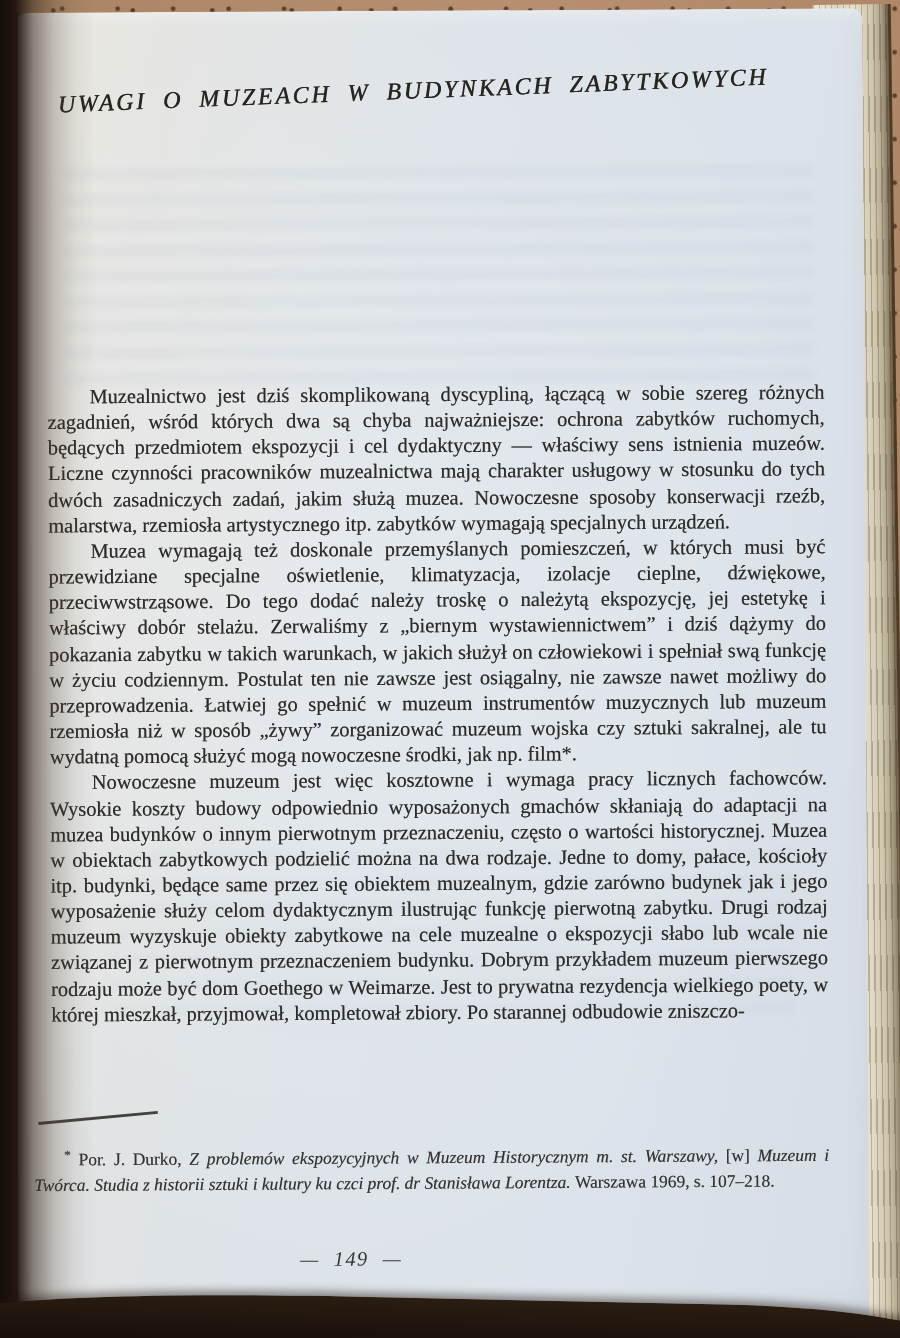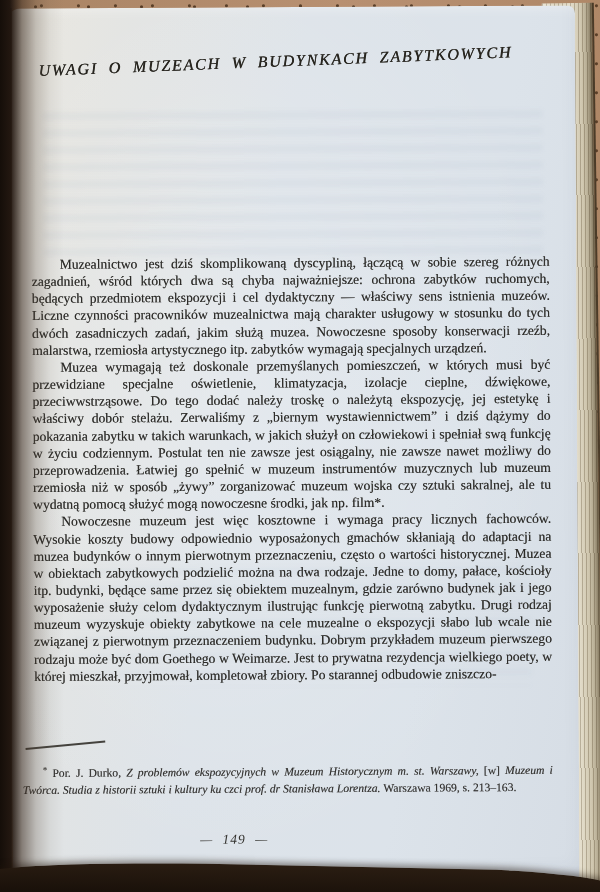--- a/index.html
+++ b/index.html
@@ -122,21 +122,21 @@
 
     <div class="body">
       <p>Muzealnictwo jest dziś skomplikowaną dyscypliną, łączącą w sobie szereg różnych zagadnień, wśród których dwa są chyba najważniejsze: ochrona zabytków ruchomych, będących przedmiotem ekspozycji i cel dydaktyczny — właściwy sens istnienia muzeów. Liczne czynności pracowników muzealnictwa mają charakter usługowy w stosunku do tych dwóch zasadniczych zadań, jakim służą muzea. Nowoczesne sposoby konserwacji rzeźb, malarstwa, rzemiosła artystycznego itp. zabytków wymagają specjalnych urządzeń.</p>
       <p>Muzea wymagają też doskonale przemyślanych pomieszczeń, w których musi być przewidziane specjalne oświetlenie, klimatyzacja, izolacje cieplne, dźwiękowe, przeciwwstrząsowe. Do tego dodać należy troskę o należytą ekspozycję, jej estetykę i właściwy dobór stelażu. Zerwaliśmy z „biernym wystawiennictwem” i dziś dążymy do pokazania zabytku w takich warunkach, w jakich służył on człowiekowi i spełniał swą funkcję w życiu codziennym. Postulat ten nie zawsze jest osiągalny, nie zawsze nawet możliwy do przeprowadzenia. Łatwiej go spełnić w muzeum instrumentów muzycznych lub muzeum rzemiosła niż w sposób „żywy” zorganizować muzeum wojska czy sztuki sakralnej, ale tu wydatną pomocą służyć mogą nowoczesne środki, jak np. film*.</p>
       <p>Nowoczesne muzeum jest więc kosztowne i wymaga pracy licznych fachowców. Wysokie koszty budowy odpowiednio wyposażonych gmachów skłaniają do adaptacji na muzea budynków o innym pierwotnym przeznaczeniu, często o wartości historycznej. Muzea w obiektach zabytkowych podzielić można na dwa rodzaje. Jedne to domy, pałace, kościoły itp. budynki, będące same przez się obiektem muzealnym, gdzie zarówno budynek jak i jego wyposażenie służy celom dydaktycznym ilustrując funkcję pierwotną zabytku. Drugi rodzaj muzeum wyzyskuje obiekty zabytkowe na cele muzealne o ekspozycji słabo lub wcale nie związanej z pierwotnym przeznaczeniem budynku. Dobrym przykładem muzeum pierwszego rodzaju może być dom Goethego w Weimarze. Jest to prywatna rezydencja wielkiego poety, w której mieszkał, przyjmował, kompletował zbiory. Po starannej odbudowie zniszczo-</p>
     </div>
 
     <div class="rule"></div>
 
     <div class="footnote">
-      <p><span class="mark">*</span><span> Por. J. Durko, </span><span class="it">Z problemów ekspozycyjnych w Muzeum Historycznym m. st. Warszawy, </span><span>[w] </span><span class="it">Muzeum i Twórca. Studia z historii sztuki i kultury ku czci prof. dr Stanisława Lorentza. </span><span>Warszawa 1969, s. 213–163.</span></p>
+      <p><span class="mark">*</span><span> Por. J. Durko, </span><span class="it">Z problemów ekspozycyjnych w Muzeum Historycznym m. st. Warszawy, </span><span>[w] </span><span class="it">Muzeum i Twórca. Studia z historii sztuki i kultury ku czci prof. dr Stanisława Lorentza. </span><span>Warszawa 1969, s. 107–218.</span></p>
     </div>
 
     <div class="pagenum">— 149 —</div>
 
   </div>
 
   <div class="spine-pages"></div>
   <div class="spine-shadow"></div>
   <div class="bottom-dark"></div>
 

